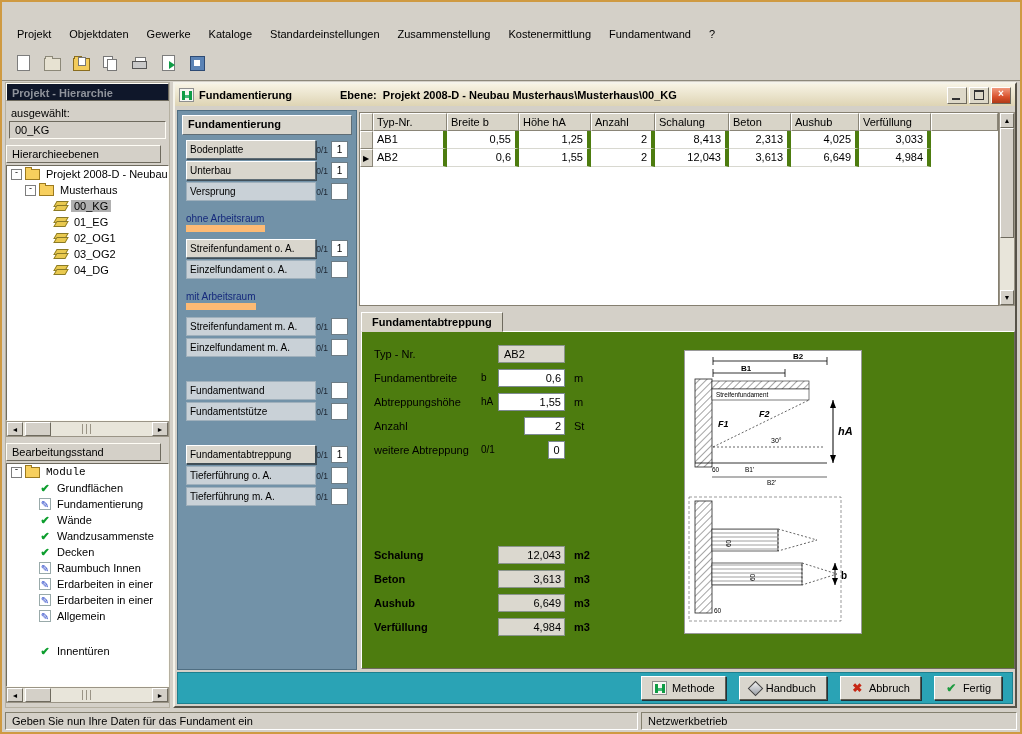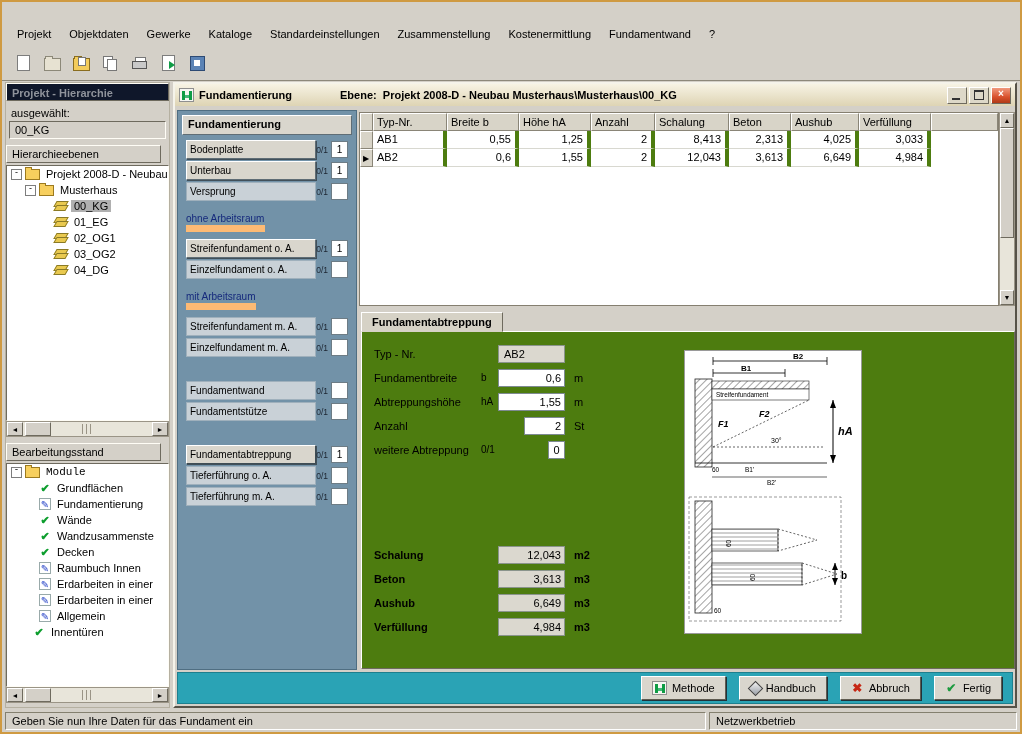--- a/index.html
+++ b/index.html
@@ -175,21 +175,21 @@
   .bic.book{width:9px;height:9px;background:linear-gradient(135deg,#f2f2f2,#9aa0a8);border:1px solid #444;transform:rotate(45deg)}
   .bic.cancel::before{content:"✖";color:#c62815;font-weight:bold}
   .bic.done::before{content:"✔";color:#1c9a3f;font-weight:bold}
 
   
   .statusbar{position:absolute;left:0;right:0;bottom:0;height:22px;background:#d4d0c8;display:flex;gap:3px;
              padding:2px 3px;box-sizing:border-box}
   .spanel{border:1px solid;border-color:#84806f #fff #fff #84806f;padding:2px 6px;box-sizing:border-box;
           white-space:nowrap;overflow:hidden}
   .sp-left{flex:1}
-  .sp-right{width:308px}
+  .sp-right{width:376px}
 
   svg text{font-family:"Liberation Sans",sans-serif}
 </style>
 </head>
 <body>
 
 <div id="screen">
 
 
   <div class="menubar">
@@ -364,21 +364,21 @@
           <span class="tlabel">Erdarbeiten in einer</span>
         </div>
 
         <div class="trow" style="padding-left: 18px;">
           <span class="exp"></span>
 
           <span class="sicon edit"></span>
           <span class="tlabel">Allgemein</span>
         </div>
 
-        <div class="trow" style="padding-left: 12px;">
+        <div class="trow" style="padding-left: 18px; margin-top: 19px;">
           <span class="exp"></span>
 
           <span class="sicon done"></span>
           <span class="tlabel">Innentüren</span>
         </div>
 
     </div>
     <div class="hscroll h2">
       <span class="sbtn left"></span>
       <span class="strack">

